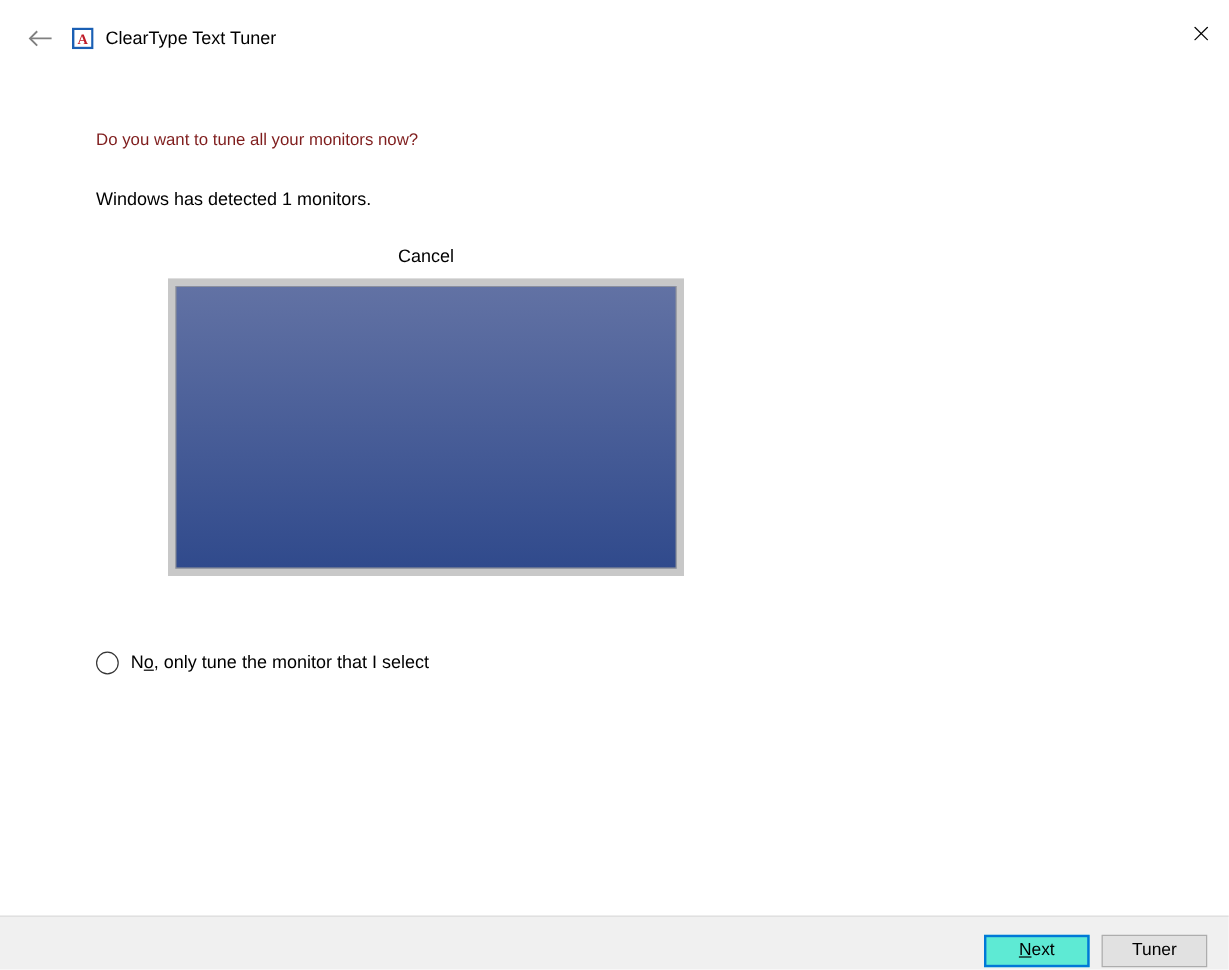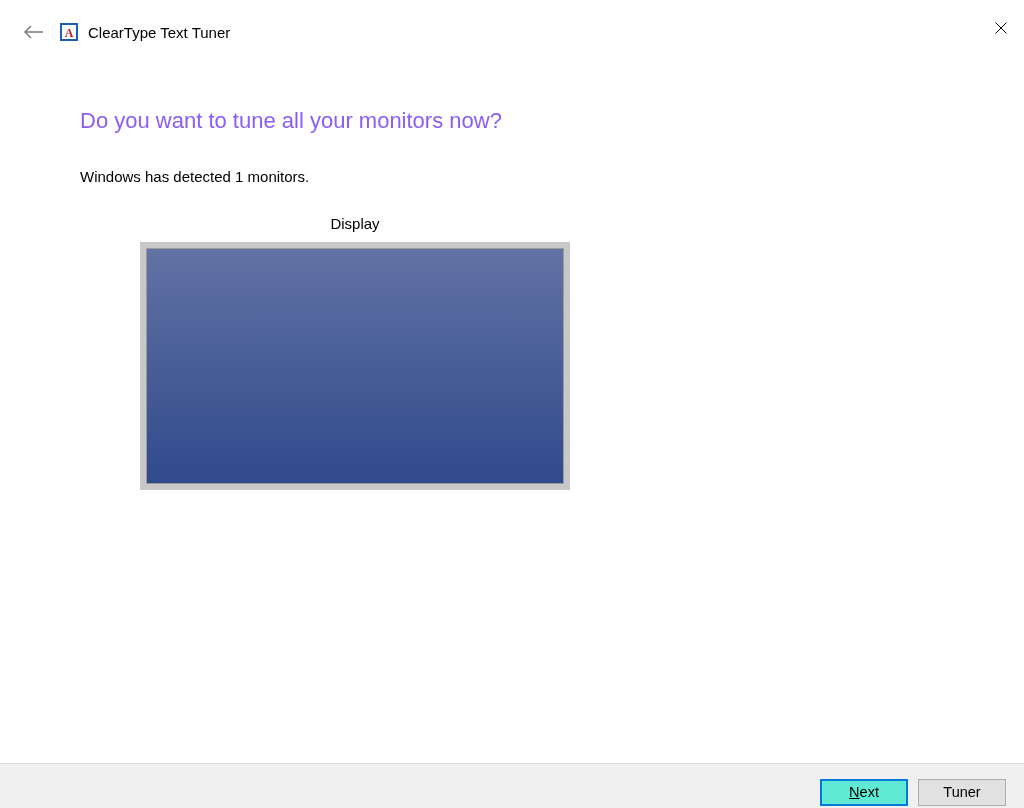--- a/index.html
+++ b/index.html
@@ -54,22 +54,22 @@
     position: relative;
   }
   .app-title {
     font-size: 15px;
     color: #000000;
   }
   .content {
     padding: 56px 80px 0 80px;
   }
   .heading {
-    font-size: 22px;
-    color: #8b5cf6;
+    font-size: 14px;
+    color: #7f1d1d;
     margin: 0 0 34px 0;
     font-weight: 400;
   }
   .subtext {
     font-size: 15px;
     color: #000;
     margin: 0 0 30px 0;
   }
   .monitors-row {
     display: flex;
@@ -189,26 +189,30 @@
     </div>
     <div class="app-title">ClearType Text Tuner</div>
   </div>
 
   <div class="content">
     <h1 class="heading">Do you want to tune all your monitors now?</h1>
     <p class="subtext">Windows has detected 1 monitors.</p>
 
     <div class="monitors-row">
       <div class="monitor-block">
-        <div class="monitor-label">Display</div>
+        <div class="monitor-label">Cancel</div>
         <div class="monitor-frame monitor-large"></div>
       </div>
     </div>
 
     <div class="radio-group">
+      <div class="radio-line">
+        <div class="radio-circle"></div>
+        <span class="radio-label"><span>N</span><span class="mnemonic">o</span><span>, only tune the monitor that I select</span></span>
+      </div>
     </div>
   </div>
 
   <div class="footer">
     <button class="btn primary"><span class="mnemonic">N</span><span>ext</span></button>
     <button class="btn">Tuner</button>
   </div>
 
 </div>
 

